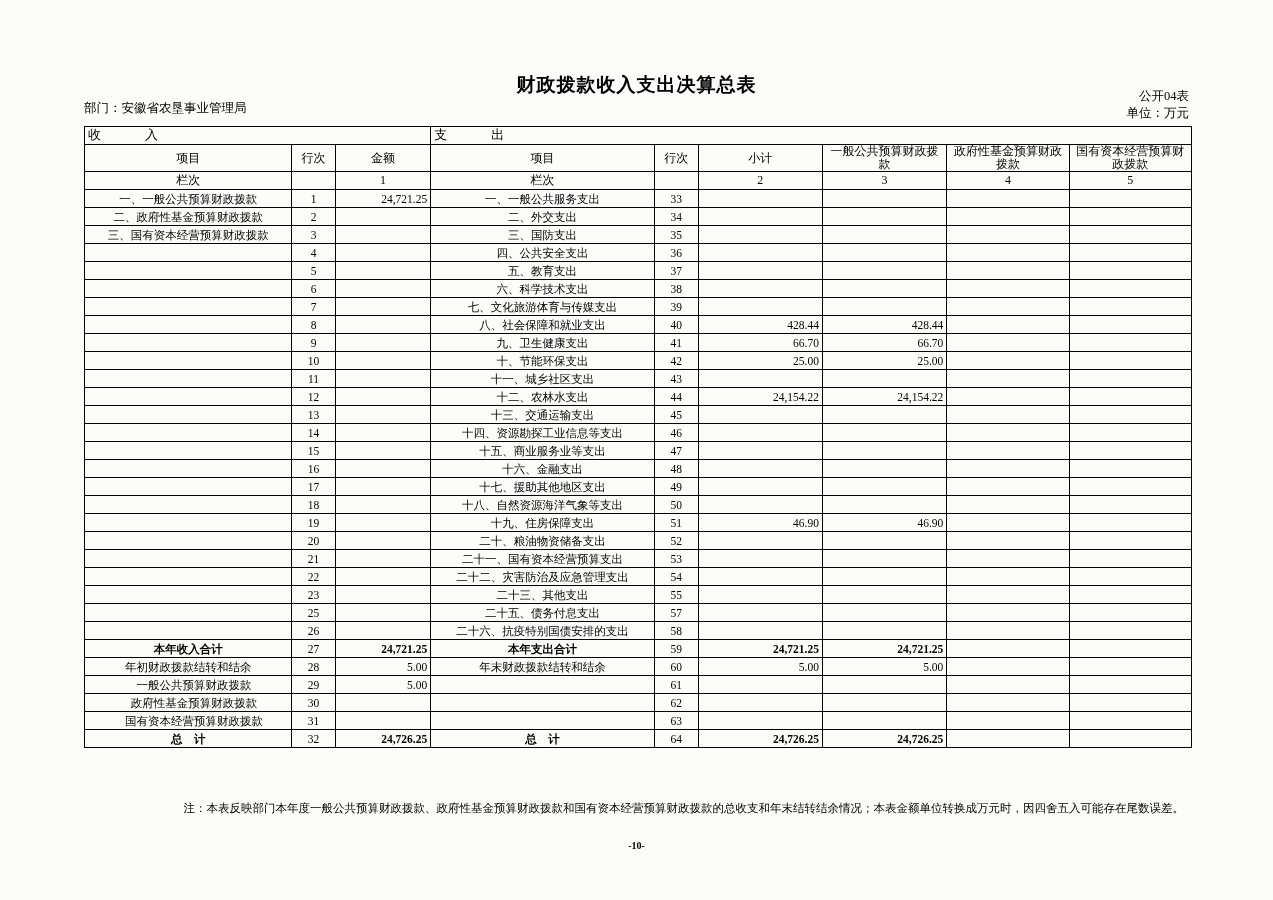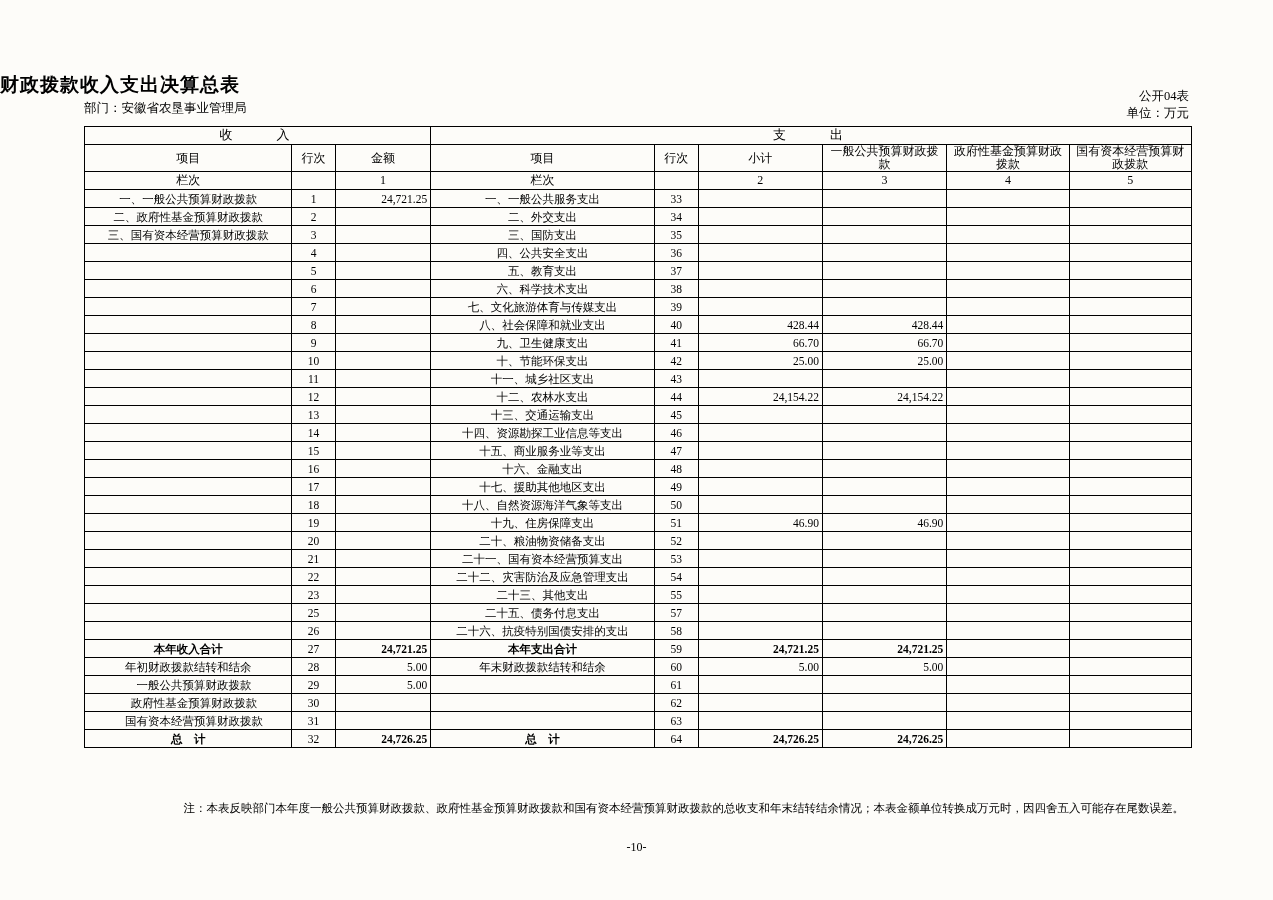--- a/index.html
+++ b/index.html
@@ -13,20 +13,21 @@
   }
   .page{
     position:absolute;
     left:0;top:0;
     width:1273px;height:900px;
     background:#fdfcf9;
   }
   .title{
     position:absolute;
     top:72px;left:0;width:1273px;
+    text-align:center;
     font-size:19px;
     font-weight:bold;
     letter-spacing:1px;
     font-family:"Liberation Sans", sans-serif;
   }
   .form-no{
     position:absolute;
     top:88px;right:84px;
     font-size:12.5px;
     text-align:right;
@@ -57,21 +58,21 @@
     vertical-align:middle;
     line-height:1.1;
     overflow:hidden;
     white-space:nowrap;
   }
   .hdr{
     text-align:center;
     font-size:12px;
   }
   .hdr-big{
-    text-align:center;
+    text-align:left;
     font-size:13px;
     letter-spacing:6px;
     height:19px;
   }
   .c{text-align:center;}
   .r{text-align:right;padding-right:6px;}
   .l{text-align:center;padding-left:6px;}
   .num{font-family:"Liberation Serif", serif;font-size:11.5px;}
   .bold{font-weight:bold;}
   .h-hdr td{height:30px;}
@@ -79,21 +80,22 @@
     position:absolute;
     top:800px;left:84px;width:1100px;
     font-size:11.5px;
     line-height:1.4;
     text-align:right;
   }
   .pageno{
     position:absolute;
     top:840px;left:0;width:1273px;
     text-align:center;
-    font-size:12px;
+    font-size:10px;
+    font-weight:bold;
   }
 </style>
 </head>
 <body>
 
 <div class="page">
 
   <div class="title">财政拨款收入支出决算总表</div>
   <div class="form-no">公开04表</div>
   <div class="unit">单位：万元</div>

